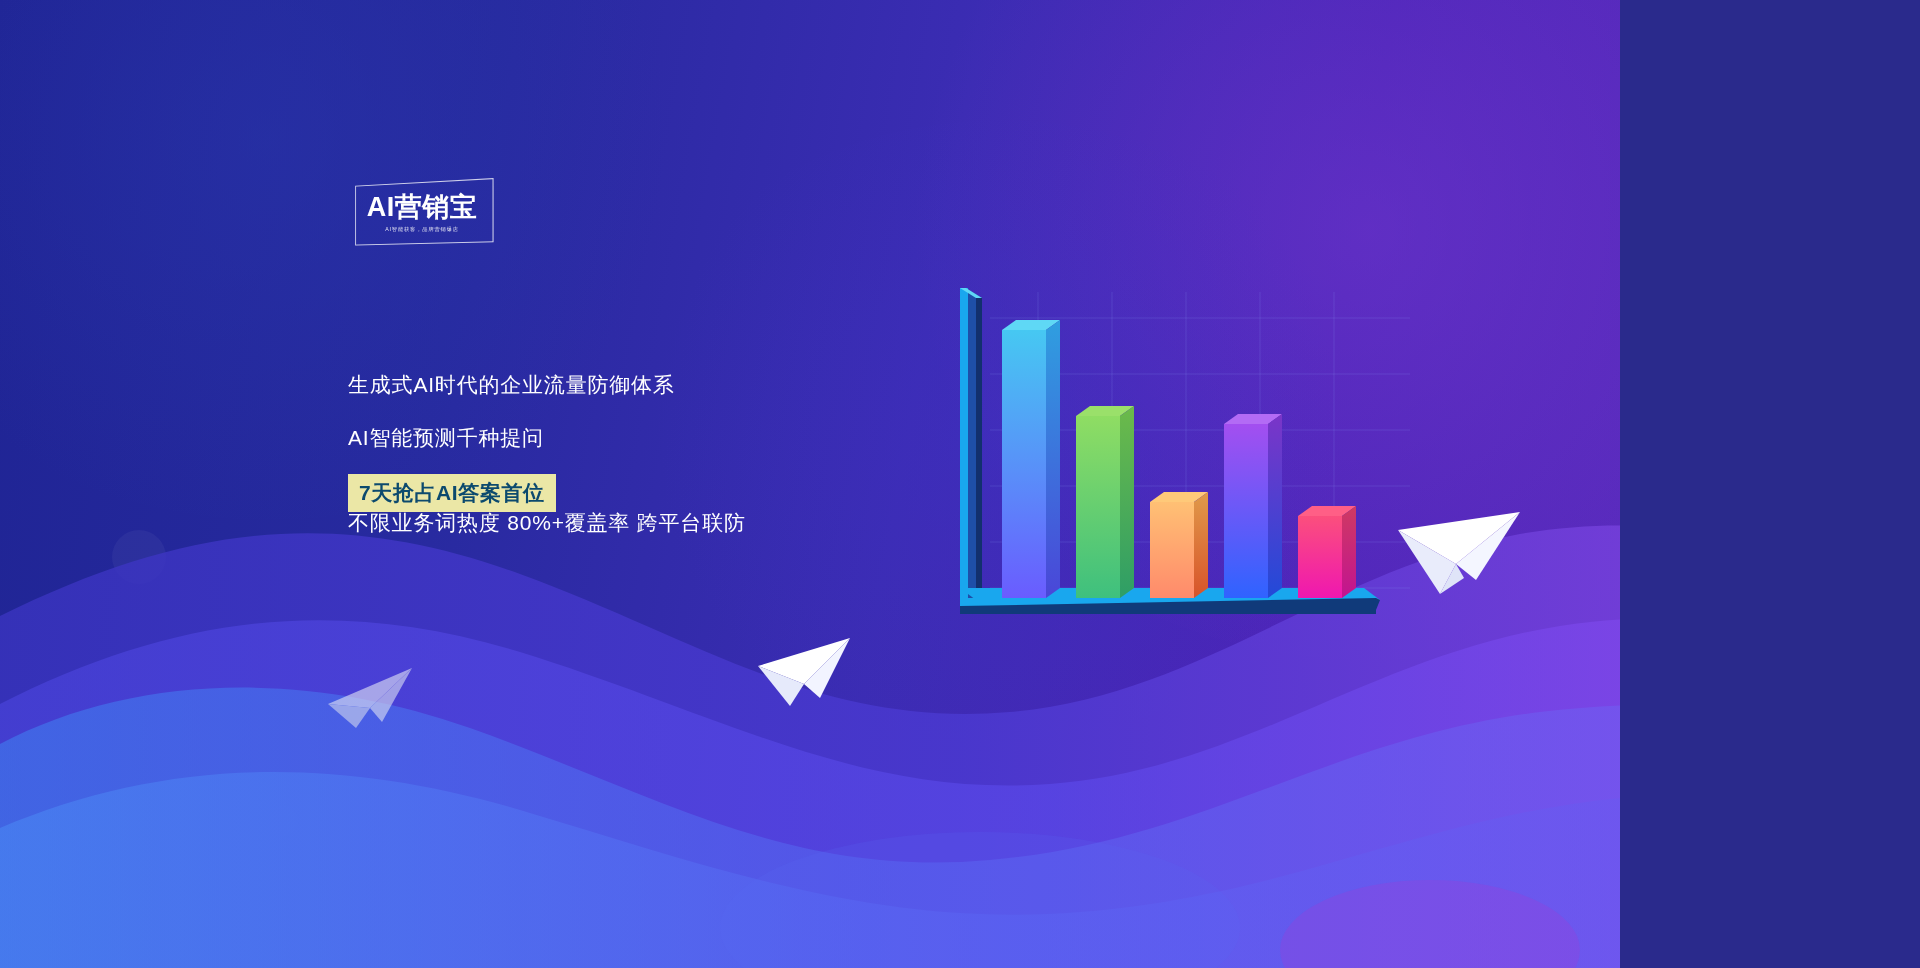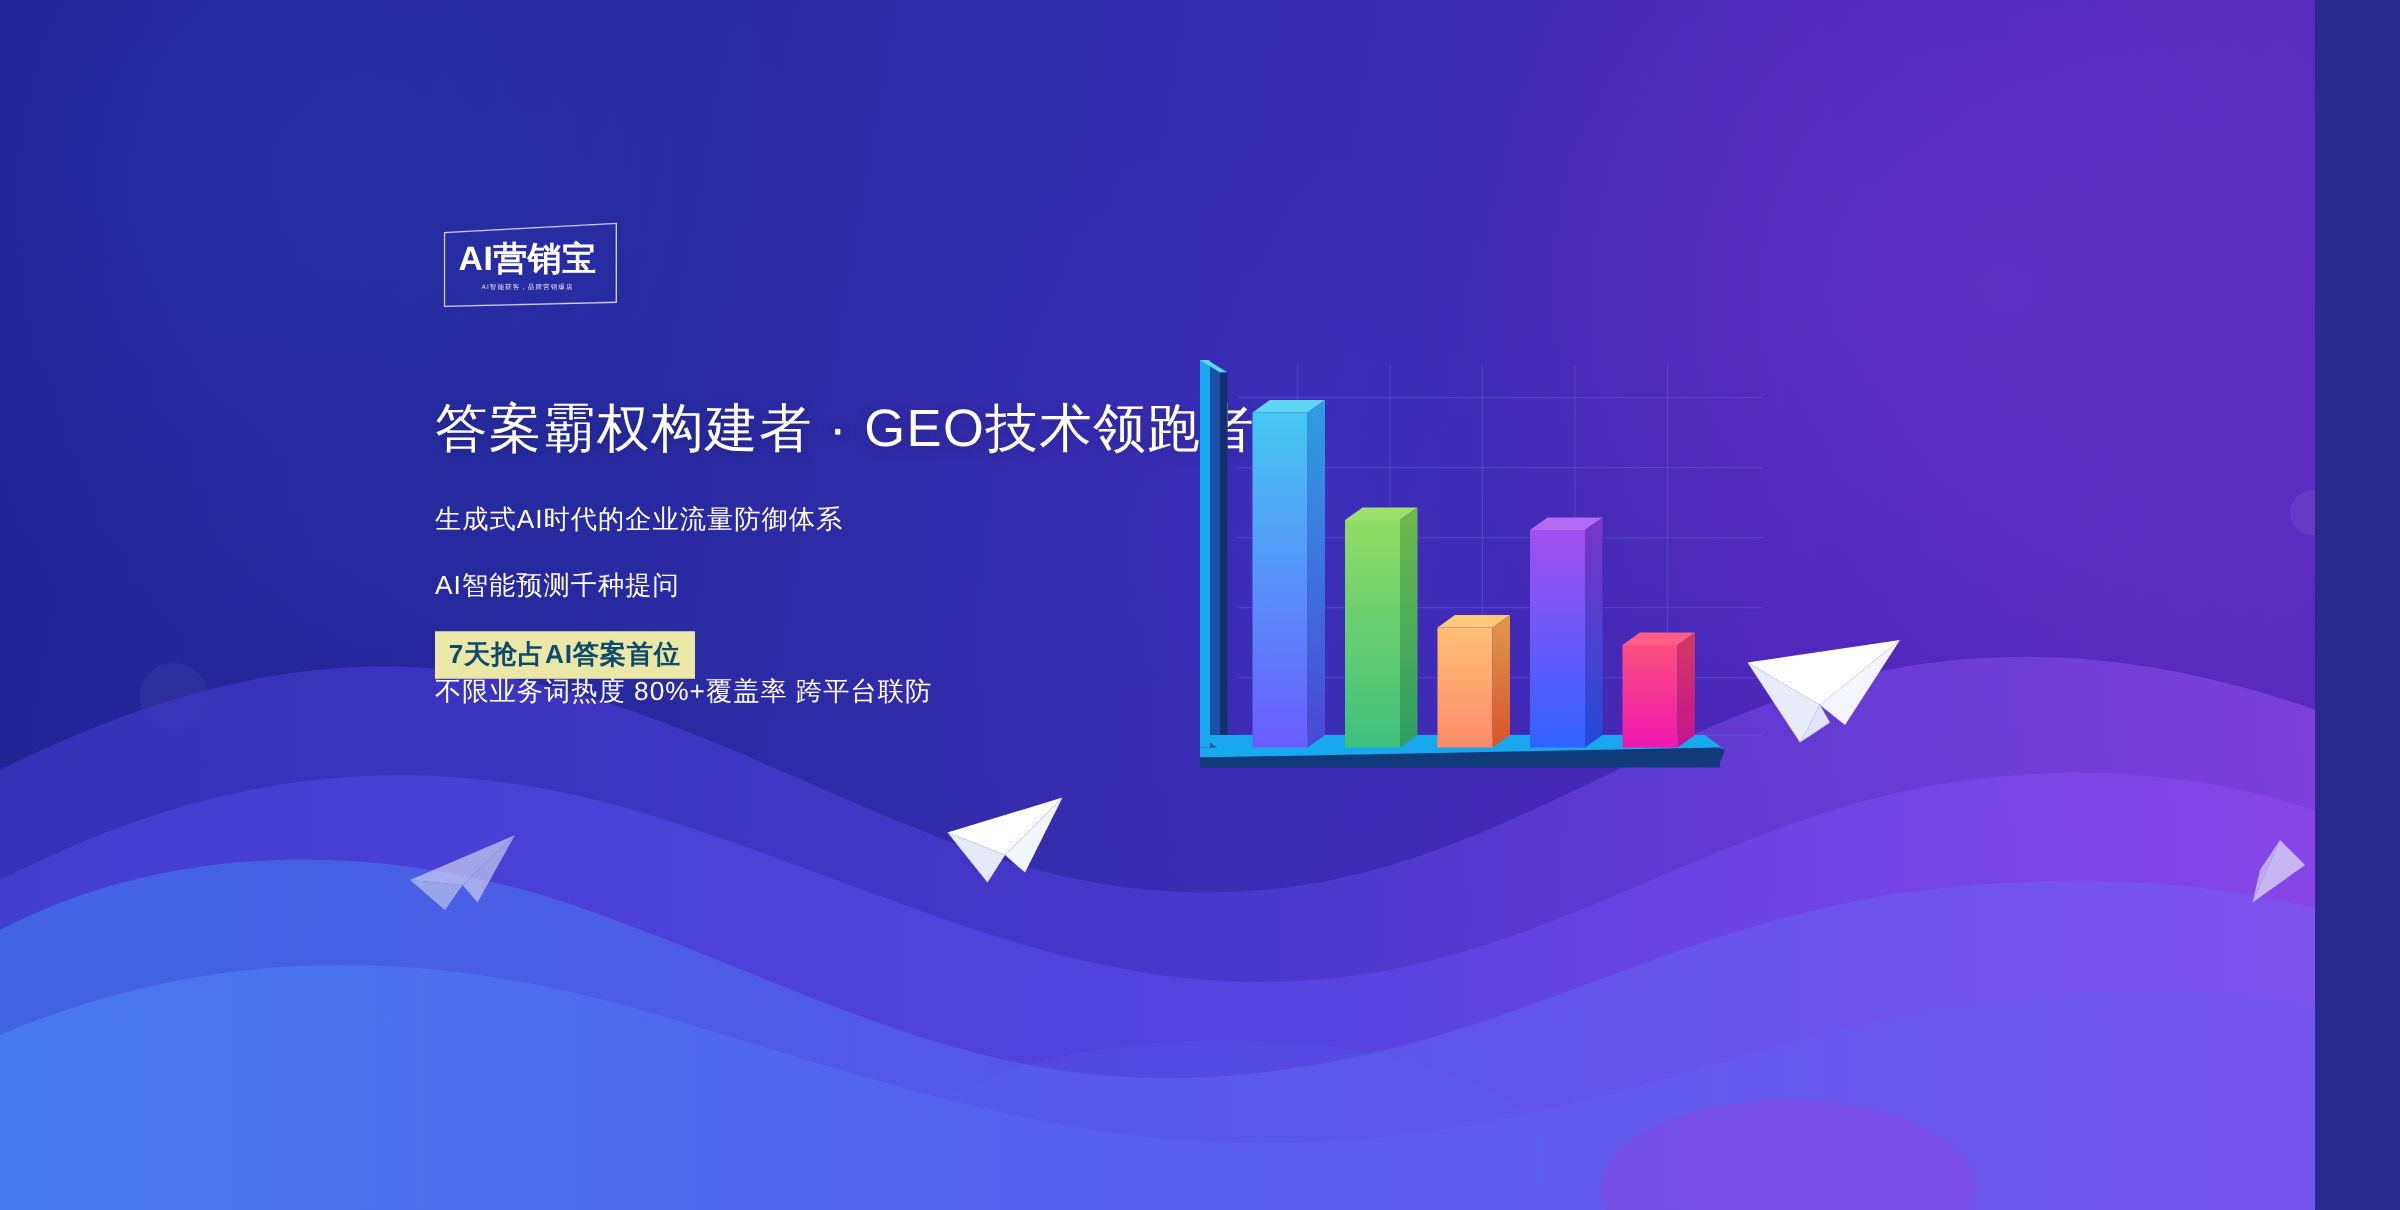--- a/index.html
+++ b/index.html
@@ -4,21 +4,21 @@
 <style>
   * { margin:0; padding:0; box-sizing:border-box; }
   html,body { width:1920px; height:968px; overflow:hidden; }
   body {
     font-family:"Liberation Sans","DejaVu Sans",sans-serif;
     background:#2a2a8c;
   }
 
   #banner {
     position:relative;
-    width:1852px; height:968px;
+    width:1620px; height:968px;
     overflow:hidden;
     background:linear-gradient(100deg,#1f2494 0%,#272a9f 28%,#3b2cb3 55%,#4b25b8 78%,#5a2bbd 100%);
   }
 
   
   .bg-layer { position:absolute; inset:0; pointer-events:none; }
 
   .glow-a {
     position:absolute; left:-180px; top:-240px;
     width:900px; height:760px; border-radius:50%;
@@ -83,21 +83,21 @@
     text-shadow:0 2px 10px rgba(0,0,0,.22);
   }
 
   .sub1, .sub2, .sub4 {
     color:#ffffff;
     font-size:21px;
     letter-spacing:.8px;
     line-height:1;
     white-space:nowrap;
   }
-  .sub1 { margin-top:37px; }
+  .sub1 { margin-top:56px; }
   .sub2 { margin-top:32px; }
 
   .sub3-wrap { margin-top:26px; }
   .sub3 {
     display:inline-block;
     background:#ebe7a6;
     color:#0c4a6e;
     font-size:21px;
     font-weight:bold;
     letter-spacing:.6px;
@@ -166,21 +166,20 @@
     <ellipse cx="980" cy="430" rx="260" ry="96" fill="#5a6bf2" opacity="0.18"></ellipse>
   </svg>
 
   <div id="logo">
     <div class="frame"></div>
     <div class="logo-text">AI营销宝</div>
     <div class="logo-sub">AI智能获客，品牌营销爆店</div>
   </div>
 
   <div id="copy">
-    <div class="headline">答案霸权构建者 · GEO技术领跑者</div>
     <div class="sub1">生成式AI时代的企业流量防御体系</div>
     <div class="sub2">AI智能预测千种提问</div>
     <div class="sub3-wrap">
       <span class="sub3">7天抢占AI答案首位</span>
     </div>
     <div class="sub4">不限业务词热度 80%+覆盖率 跨平台联防</div>
   </div>
 
   <div id="chart">
     <svg width="460" height="380" viewBox="0 0 460 380">

